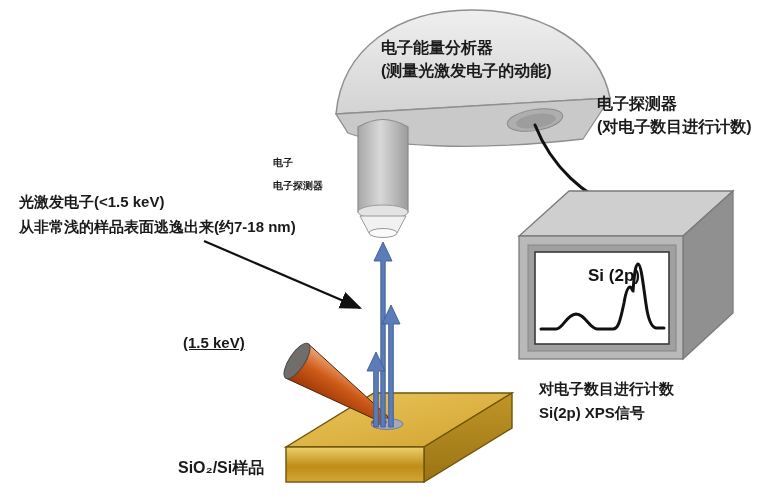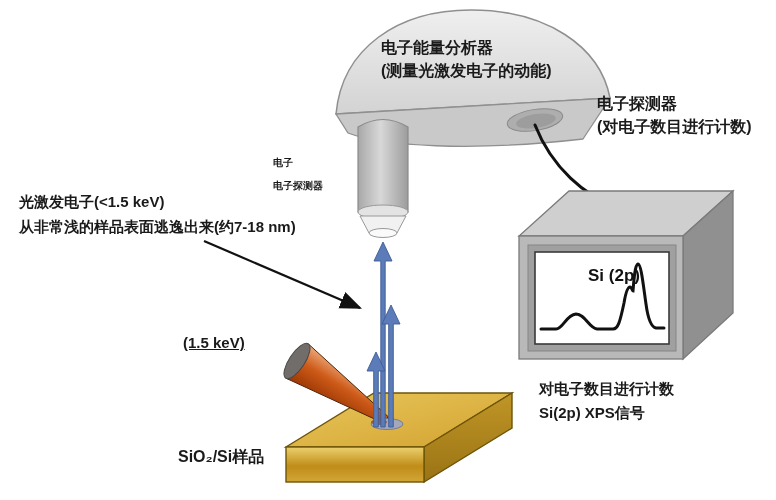--- a/index.html
+++ b/index.html
@@ -9,21 +9,21 @@
   }
   .stage svg{position:absolute;left:0;top:0;}
   .lbl{position:absolute;color:#1a1a1a;font-weight:bold;white-space:nowrap;}
   .lbl .ln{display:block;}
   .lbl-analyzer{left:381px;top:36px;font-size:16px;line-height:23px;}
   .lbl-detector{left:597px;top:92px;font-size:16px;line-height:23px;}
   .lbl-lens{left:273px;top:151px;font-size:10px;line-height:23px;}
   .lbl-photo{left:7px;top:189px;font-size:15px;line-height:25px;margin-left:12px;}
   .lbl-xray{left:173px;top:331px;font-size:15px;line-height:24px;}
   .lbl-xray .ln2{padding-left:10px;text-decoration:underline;}
-  .lbl-sample{left:178px;top:447px;font-size:16px;}
+  .lbl-sample{left:178px;top:458px;font-size:16px;}
   .lbl-caption{left:539px;top:377px;font-size:15px;line-height:24px;}
   .lbl-screen{left:588px;top:266px;font-size:17px;font-weight:600;color:#111;}
 </style>
 </head>
 <body>
 
 <div class="stage">
 
   <svg width="776" height="500" viewBox="0 0 776 500">
     <defs>

